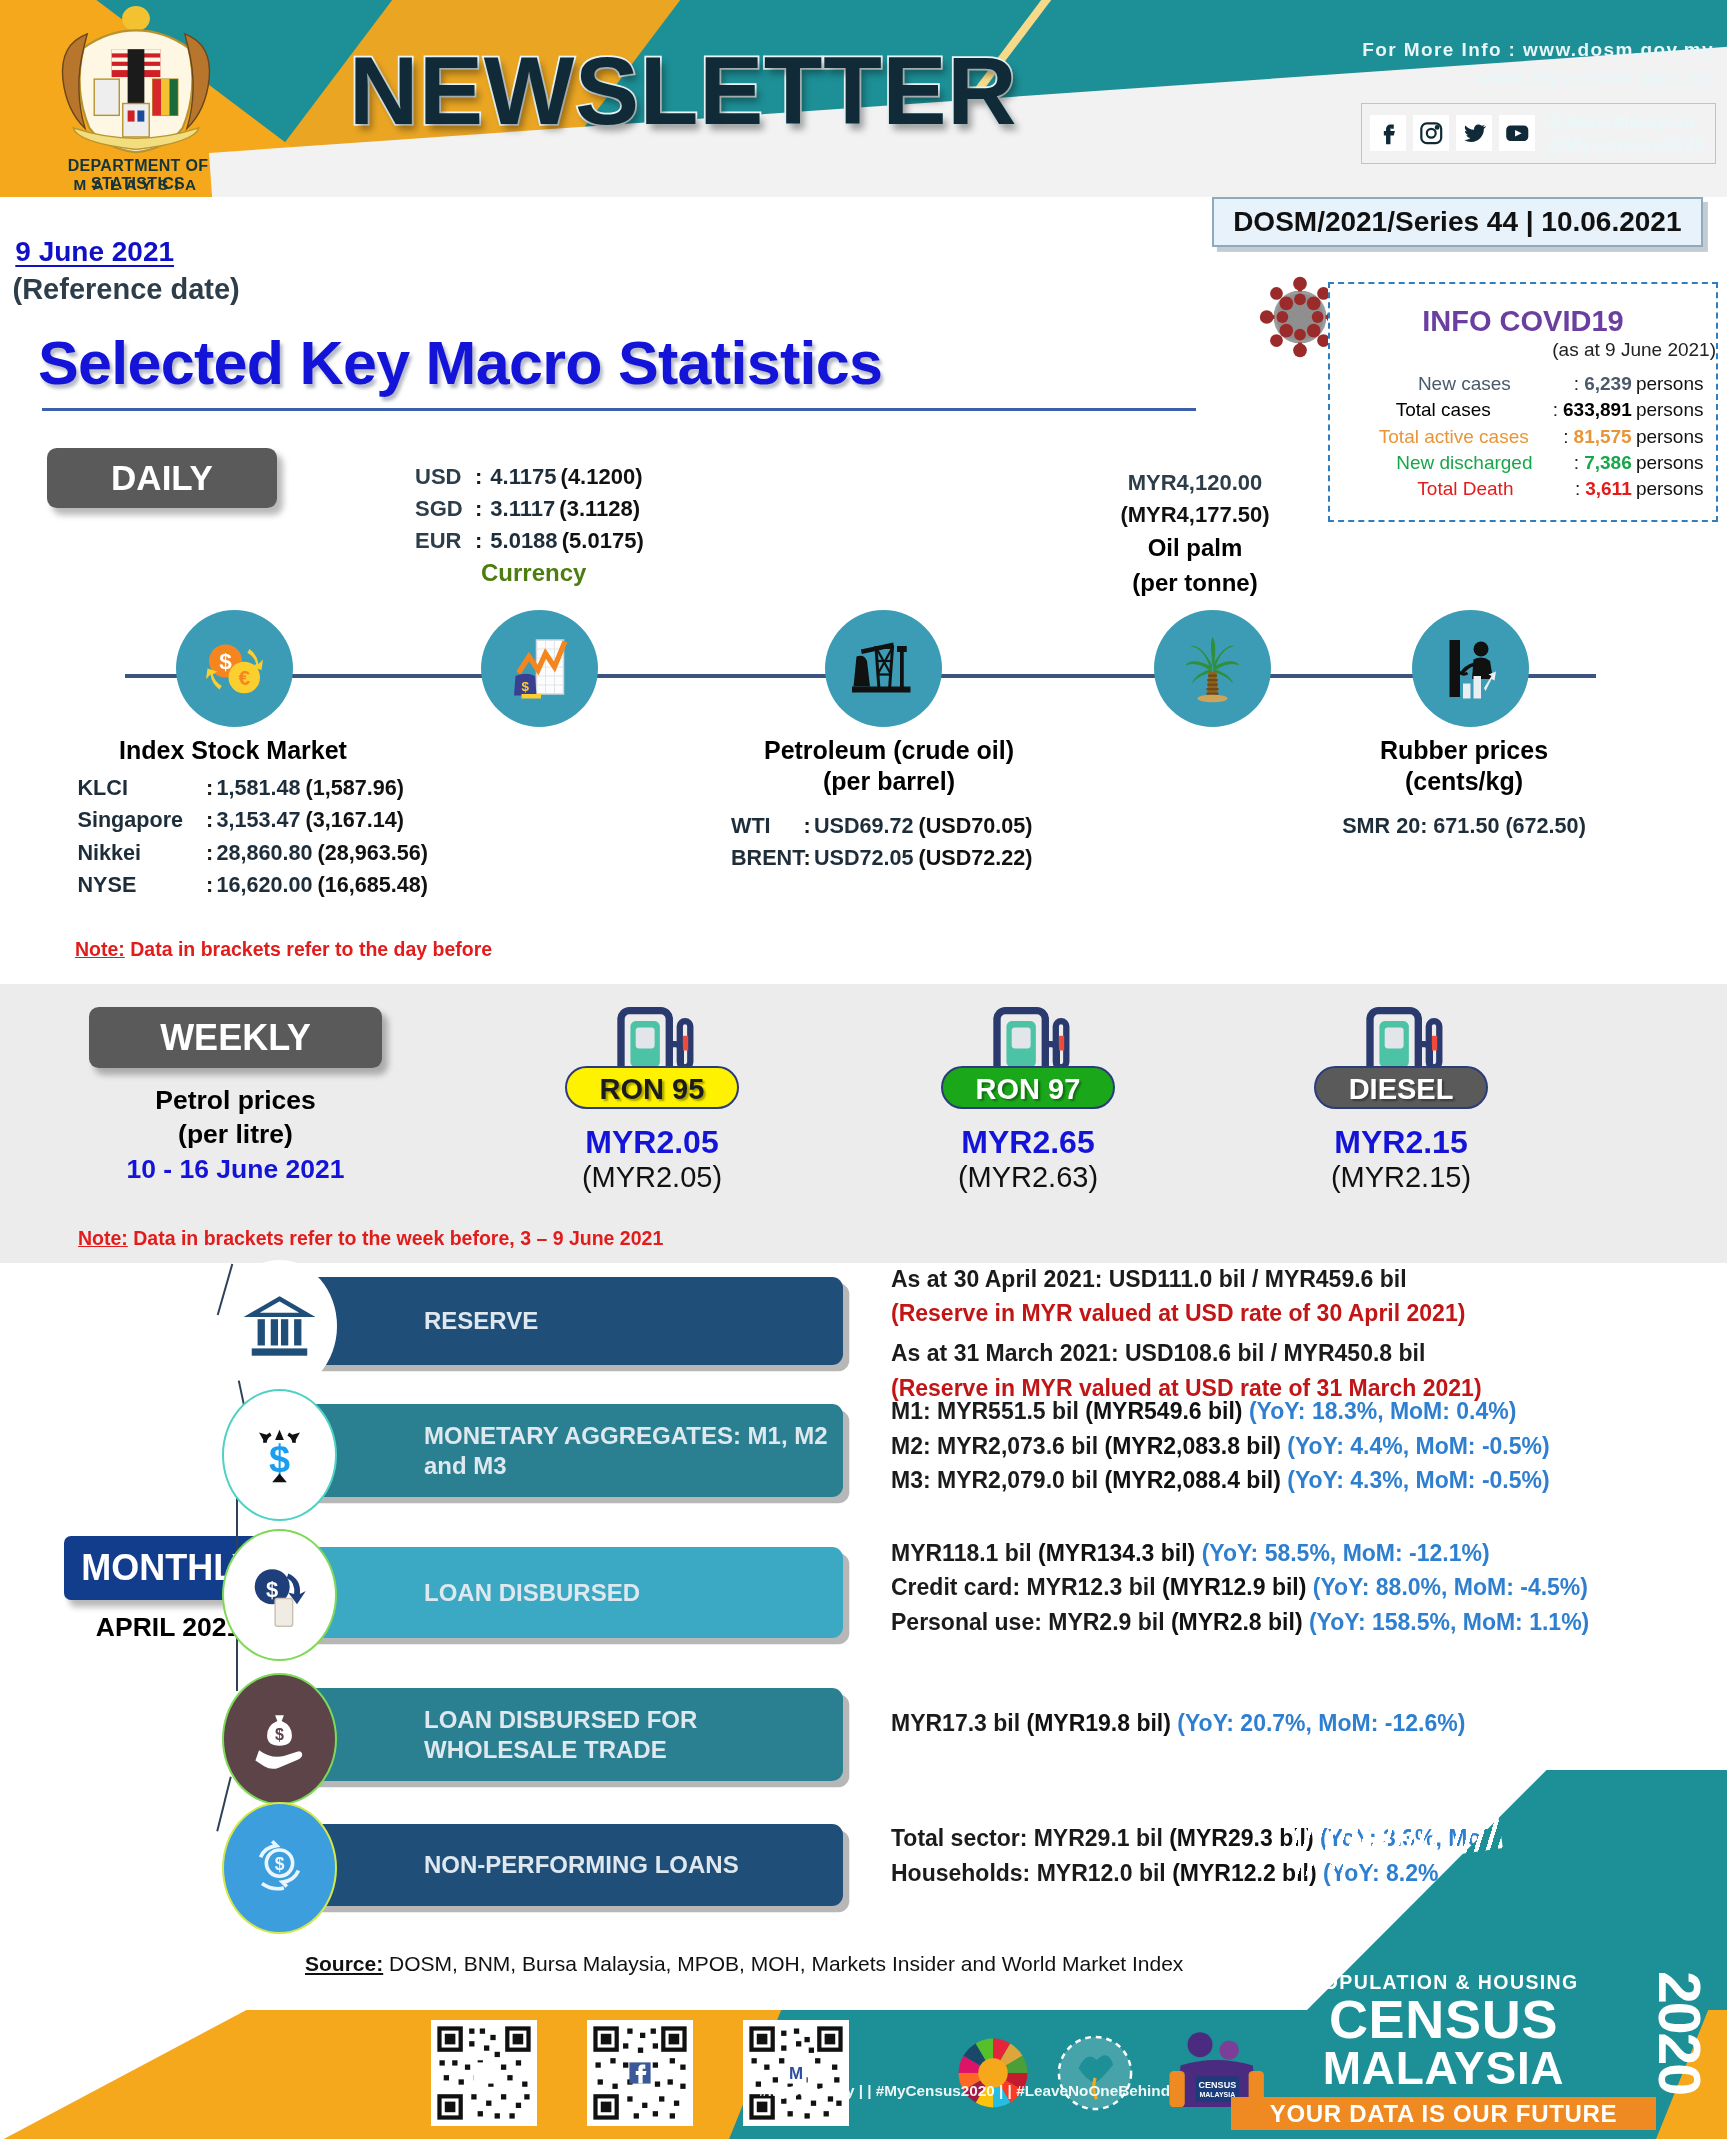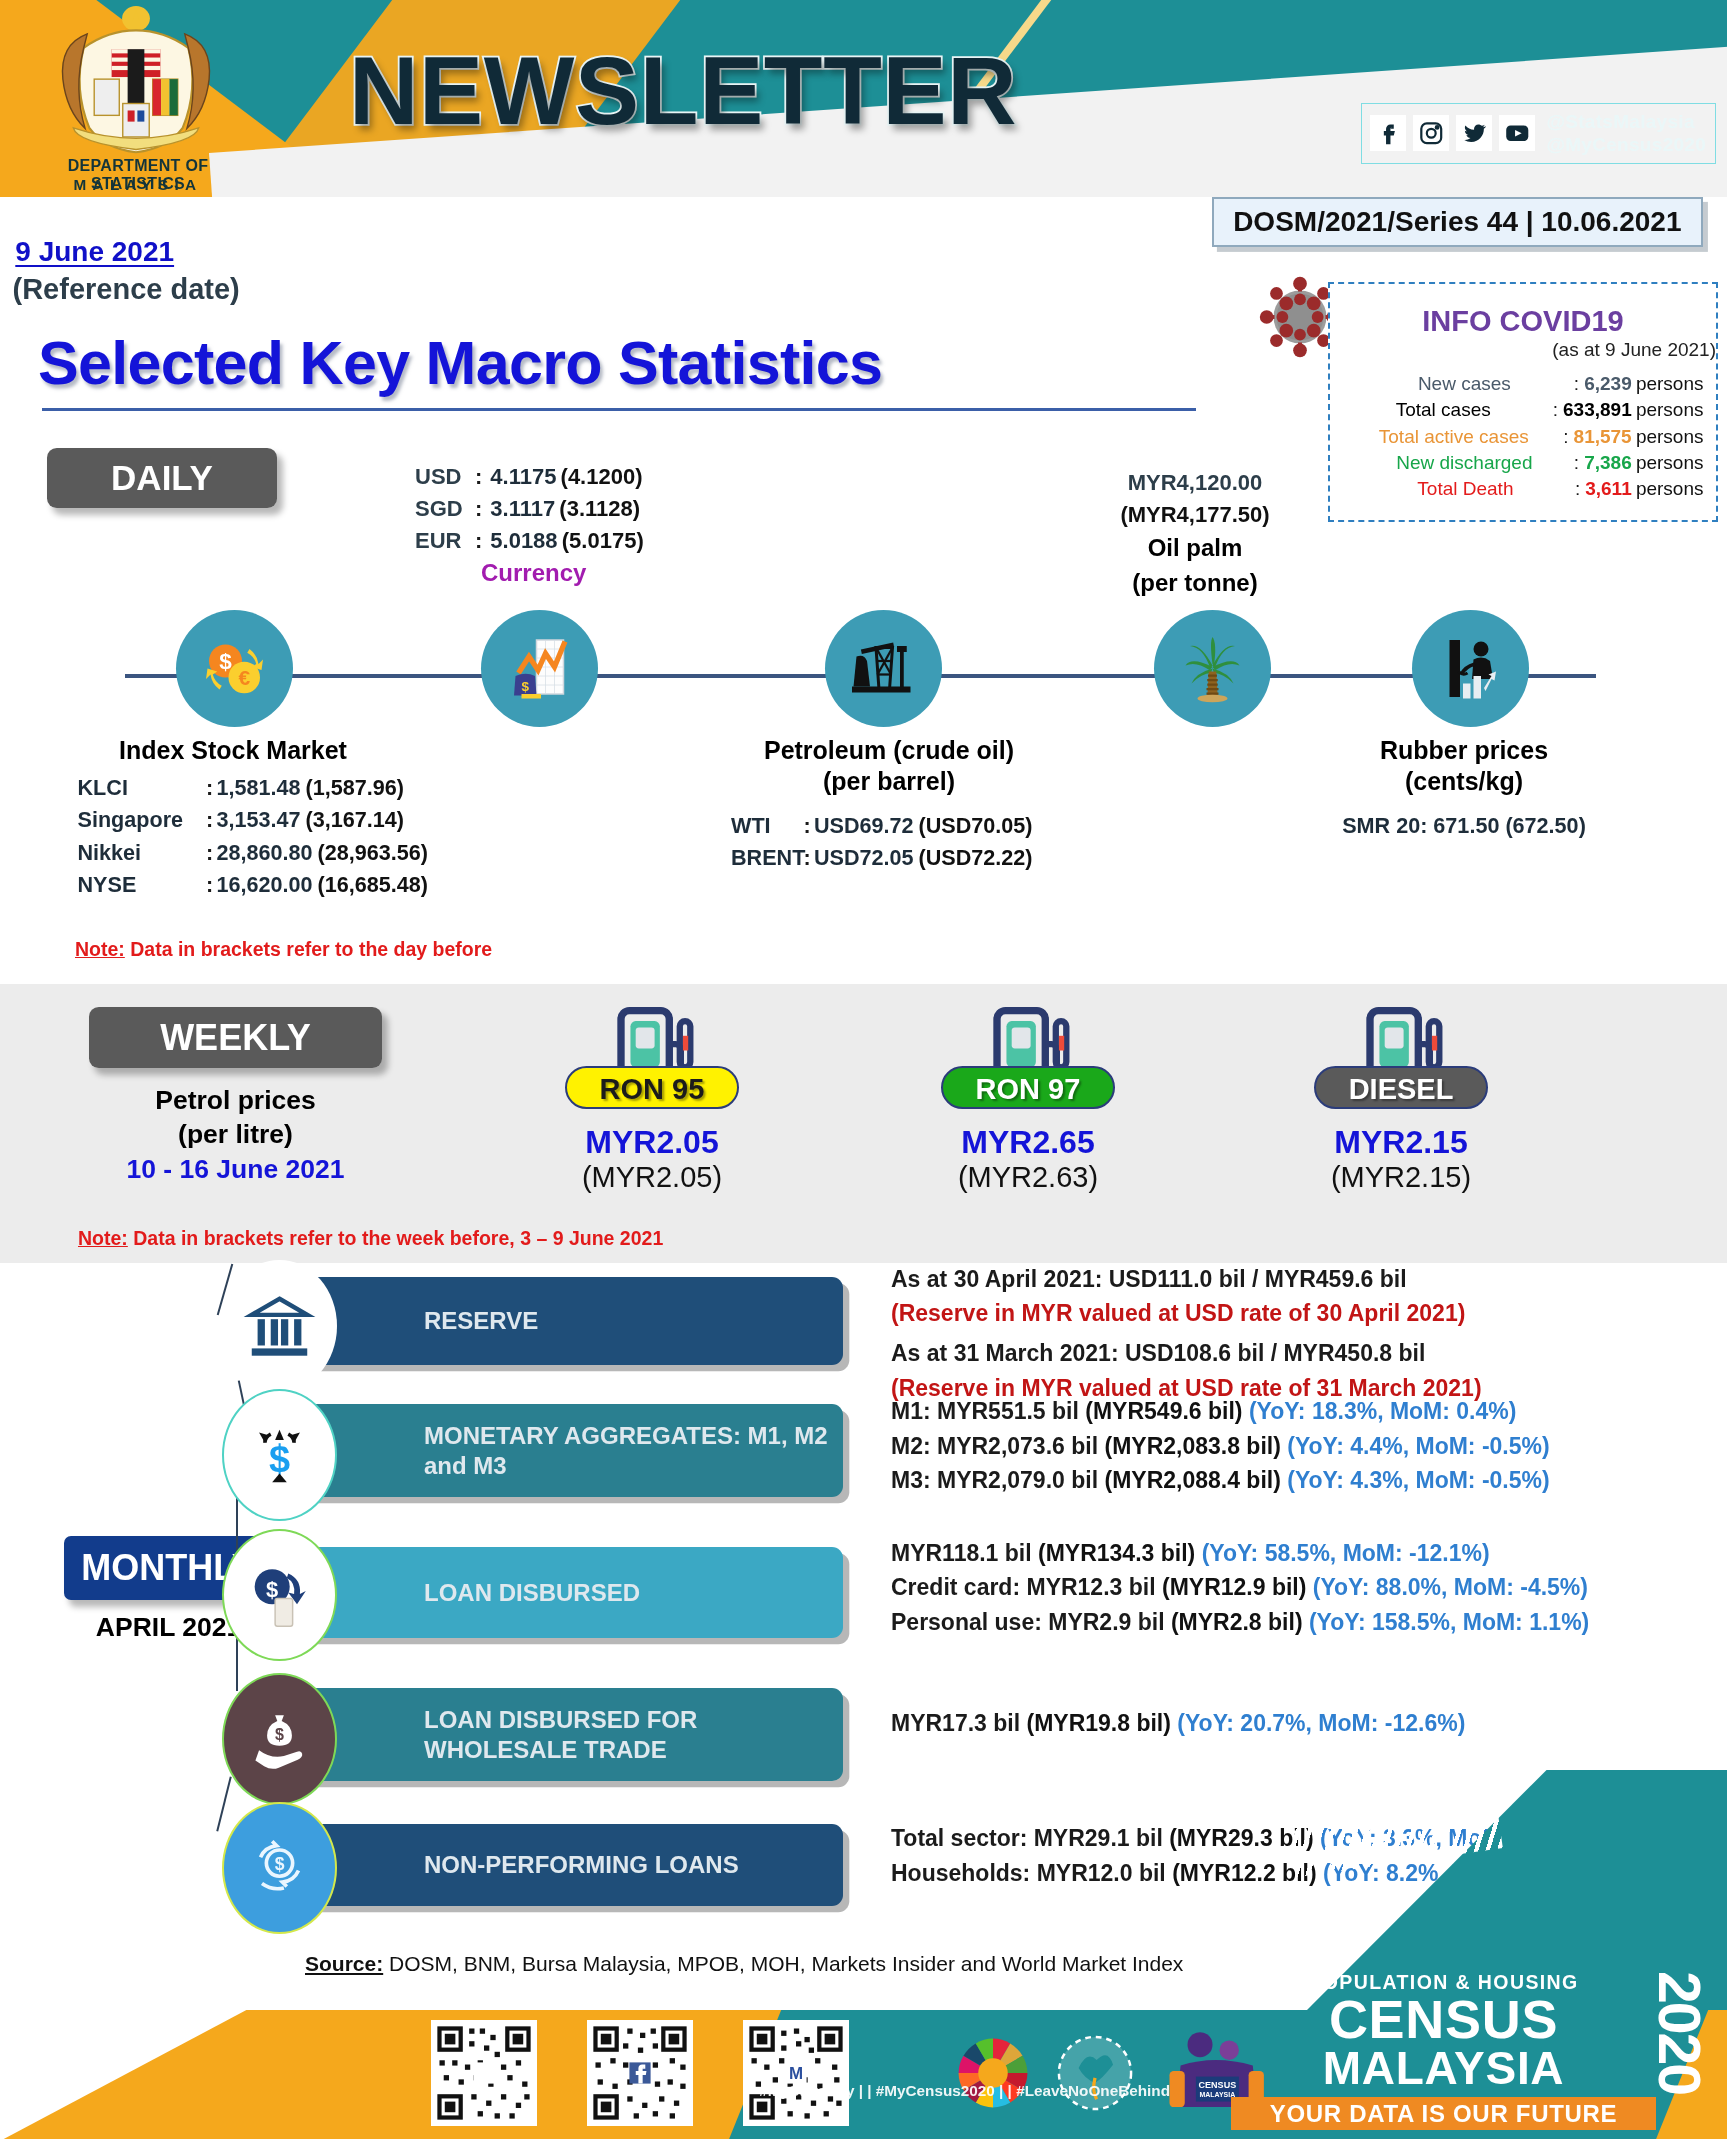--- a/index.html
+++ b/index.html
@@ -72,21 +72,21 @@
   .pill { display:inline-block; background:#5a5a5a; color:#fff; font-weight:bold;
           border-radius: 9.8px; text-align:center; box-shadow: 5.6px 6.3px 6.3px rgba(0,0,0,.28); }
   .daily-pill { position:absolute; left: 47px; top: 448px; width: 230px; height: 60px;
           line-height: 60px; font-size: 35px; }
   .currency-block { position:absolute; left: 415px; top: 461px; font-size: 22px; font-weight: bold; }
   .cur-row { display:flex; line-height: 1.45; }
   .cur-code { width: 60px; color:#2d3e4a; }
   .cur-colon { width: 15.3px; }
   .cur-val { color:#1e2d3a; }
   .cur-prev { color:#111; font-weight: bold; margin-left: 4.2px; }
-  .currency-label { margin-left: 66px; margin-top: 2.8px; font-size: 24px; color:#a21caf; }
+  .currency-label { margin-left: 66px; margin-top: 2.8px; font-size: 24px; color:#4d7c0f; }
   .oilpalm-block { position:absolute; left: 1087px; top: 467px; width: 216px; text-align:center;
           font-size: 22px; font-weight: bold; line-height: 1.45; color:#2d3e4a;}
   .oilpalm-block .prev { color:#111; }
   .oilpalm-block .name { color:#000; font-size: 24px; }
 
   
   .rail { position: absolute; left: 125px; top: 674px; width: 1471px; height: 4.2px; background:#3b5580; }
   .ic { position:absolute; width: 117px; height: 117px; border-radius: 50%/50%;
         background:#3d9cb5; display:flex; align-items:center; justify-content:center; }
   .ic svg { width: 75px; height: 75px; }
@@ -193,20 +193,24 @@
       <path d="M75 40 Q35 55 40 105 Q45 150 72 176 Q55 120 70 60Z" fill="#b8762c" stroke="#6b451c" stroke-width="2"></path>
       <path d="M215 40 Q255 55 250 105 Q245 150 218 176 Q235 120 220 60Z" fill="#b8762c" stroke="#6b451c" stroke-width="2"></path>
       <path d="M55 175 Q145 205 235 175 Q230 196 145 206 Q60 196 55 175Z" fill="#f2de7e" stroke="#b8922c" stroke-width="2"></path>
     </svg>
   </div>
   <div class="crest-label">DEPARTMENT OF STATISTICS</div>
   <div class="crest-label2">MALAYSIA</div>
 
   <div class="newsletter-title">NEWSLETTER</div>
 
+  <div class="hdr-info">
+    <div>For More Info : www.dosm.gov.my</div>
+    <div>www.mycensus.gov.my</div>
+  </div>
 
   <div class="social-box">
     <div class="sicon">
       <svg viewBox="0 0 24 24" fill="#102a37">
           <path d="M14 8h3V4h-3c-2.2 0-4 1.8-4 4v2H8v4h2v8h4v-8h3l1-4h-4V8c0-.6.4-1 1-1z"></path>
         </svg>
     </div>
     <div class="sicon">
       <svg viewBox="0 0 24 24" fill="none" stroke="#102a37" stroke-width="2">
           <rect x="3" y="3" width="18" height="18" rx="5"></rect>

